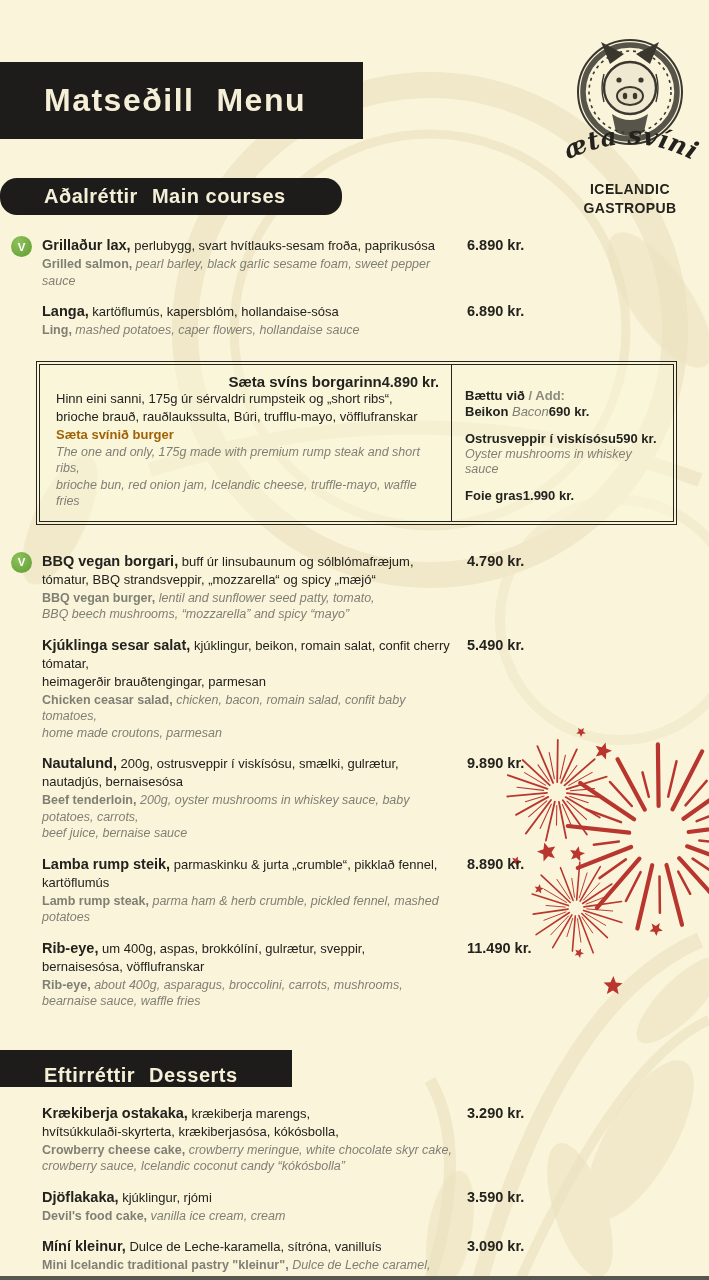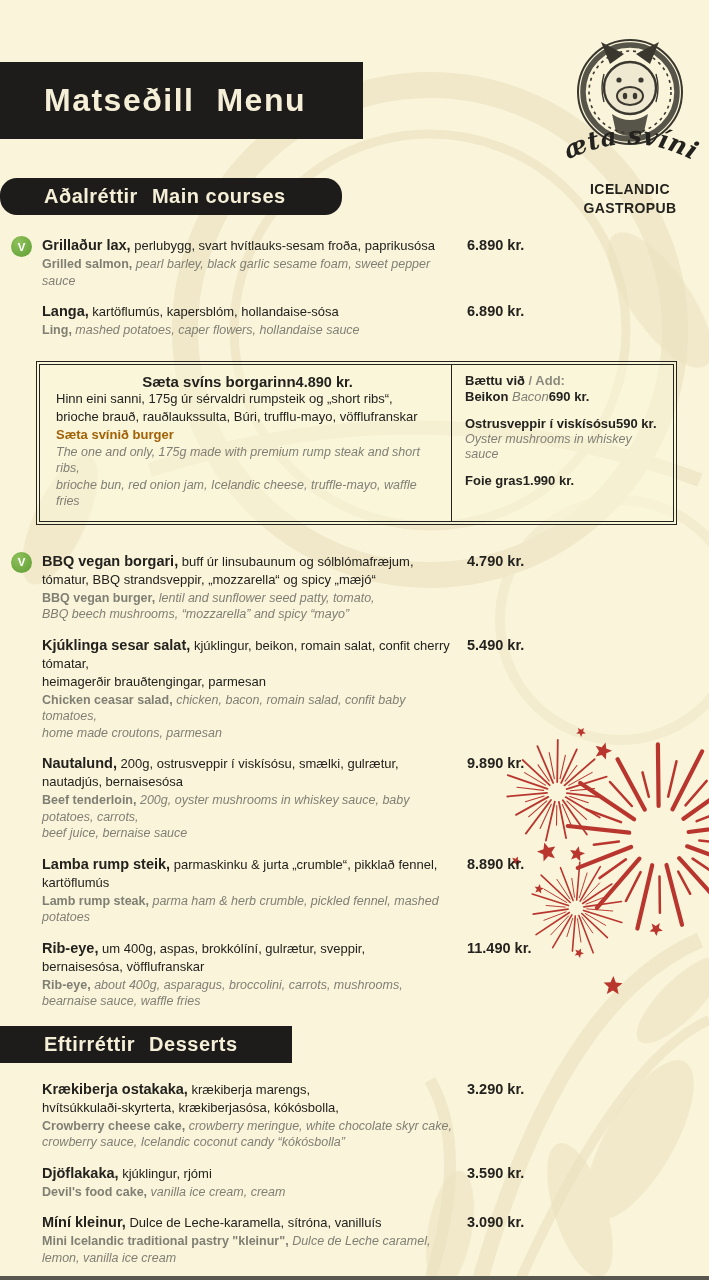--- a/index.html
+++ b/index.html
@@ -40,37 +40,37 @@
   .en-name{font-weight:bold;}
   .en-desc{font-style:italic;}
   .v-badge{position:absolute;left:-31px;top:0;width:21px;height:21px;border-radius:50%;
     background:radial-gradient(circle at 35% 30%, #8fc15b, #5f9c33);
     color:#fff;font-weight:bold;font-size:11.5px;display:flex;align-items:center;justify-content:center;}
 
   
   .feature-box{margin:22px 0 27px -6px;width:641px;border:1.5px solid #26241e;padding:2px;box-sizing:border-box;background:rgba(250,245,218,.55);}
   .feature-inner{border:1px solid #26241e;display:flex;}
   .feature-left{width:412px;box-sizing:border-box;padding:8px 12px 11px 16px;border-right:1.5px solid #26241e;}
-  .feature-title-row{display:flex;justify-content:center;align-items:baseline;}
+  .feature-title-row{display:flex;justify-content:flex-end;align-items:baseline;}
   .f-title{font-weight:bold;font-size:15px;}
   .f-price{font-weight:bold;font-size:14.5px;white-space:nowrap;}
   .f-is{font-size:13px;line-height:18px;}
   .f-sub{font-size:13px;line-height:18px;font-weight:bold;color:#a16207;}
   .f-en{font-size:12.5px;line-height:16.5px;font-style:italic;color:var(--gray_en);}
-  .feature-right{flex:1;padding:8px 12px 9px 13px;box-sizing:border-box;}
+  .feature-right{flex:1;padding:8px 12px 9px 13px;box-sizing:border-box;margin-top:15px;}
   .addon-heading{font-size:13px;font-weight:bold;}
   .ah-en{color:#8b8a7e;}
   .addon-row{display:flex;font-size:13px;line-height:17px;}
   .addon-row.mt{margin-top:10px;}
   .a-name{font-weight:bold;}
   .a-en-inline{font-style:italic;color:var(--gray_en);}
   .a-price{font-weight:bold;white-space:nowrap;}
   .a-en-below{font-size:12.5px;font-style:italic;color:var(--gray_en);line-height:15px;}
 
-  .banner-desserts{margin:16px 0 17px -42px;width:292px;}
+  .banner-desserts{margin:40px 0 17px -42px;width:292px;align-items:flex-end;}
 
   
   .bottom-edge{position:absolute;left:0;bottom:0;width:709px;height:4px;background:#57564f;z-index:3;}
 </style>
 </head>
 <body>
 
 <svg class="layer" viewBox="0 0 709 1280">
   <g stroke="#e7ddbb" fill="none" opacity="0.55">
     <circle cx="430" cy="330" r="245" stroke-width="26"></circle>

